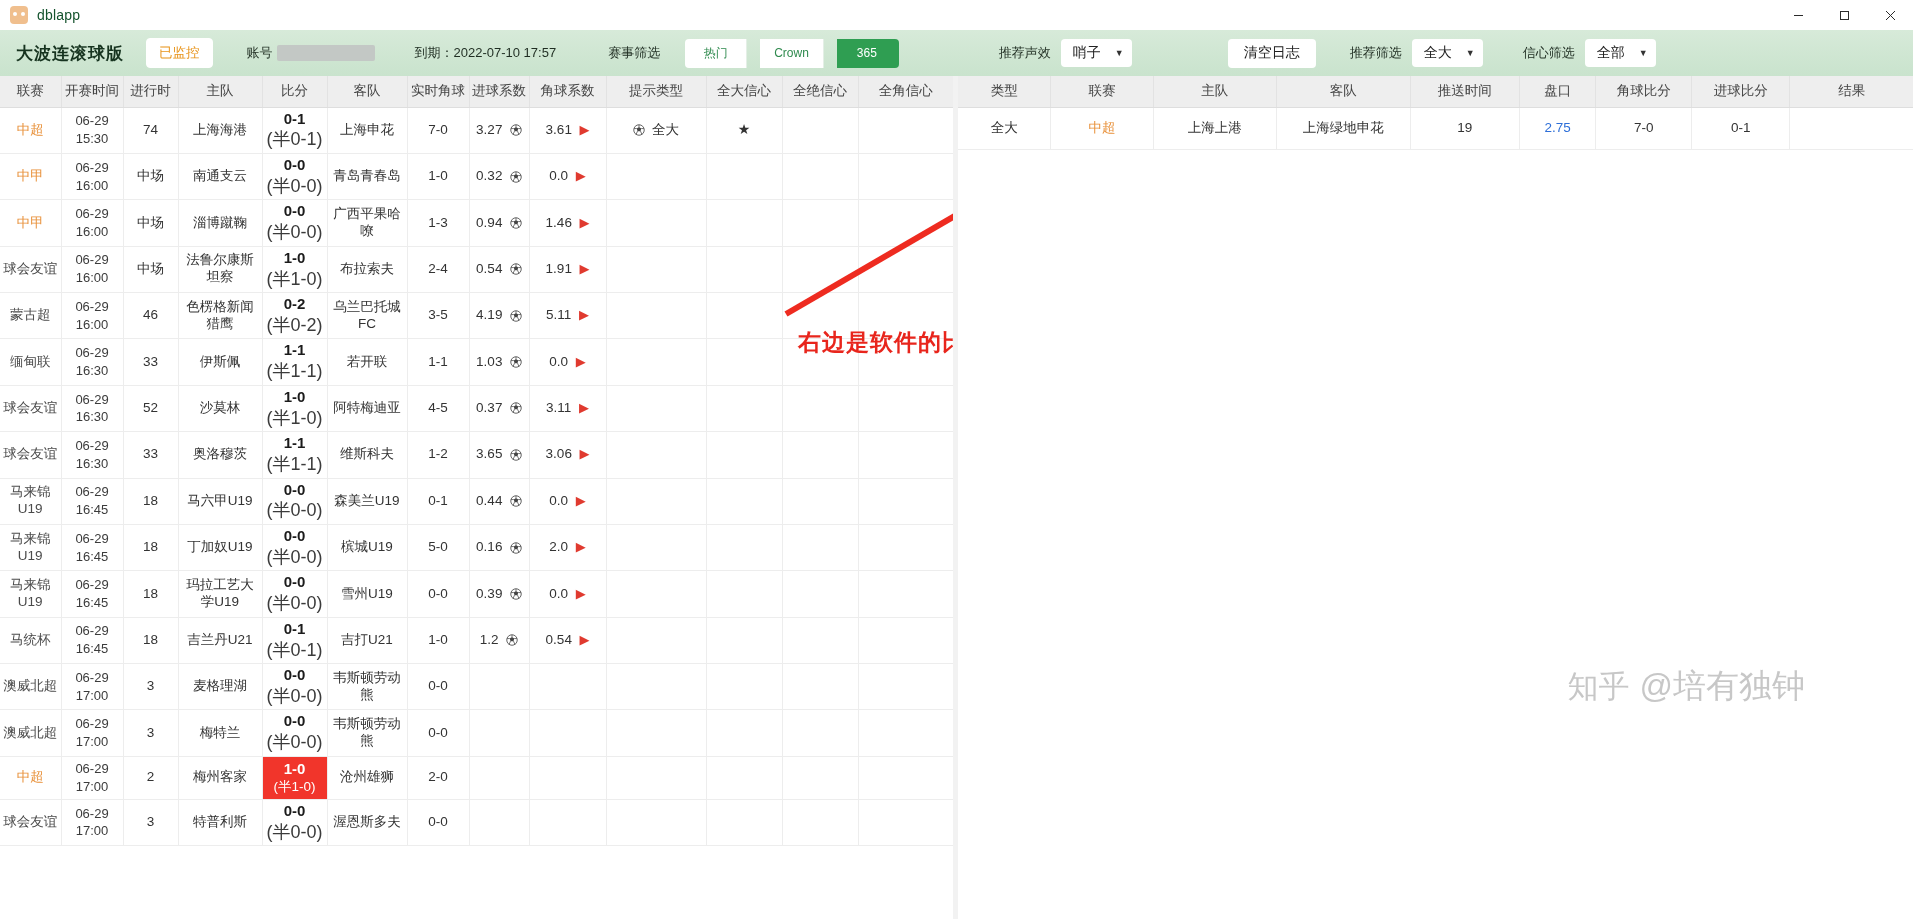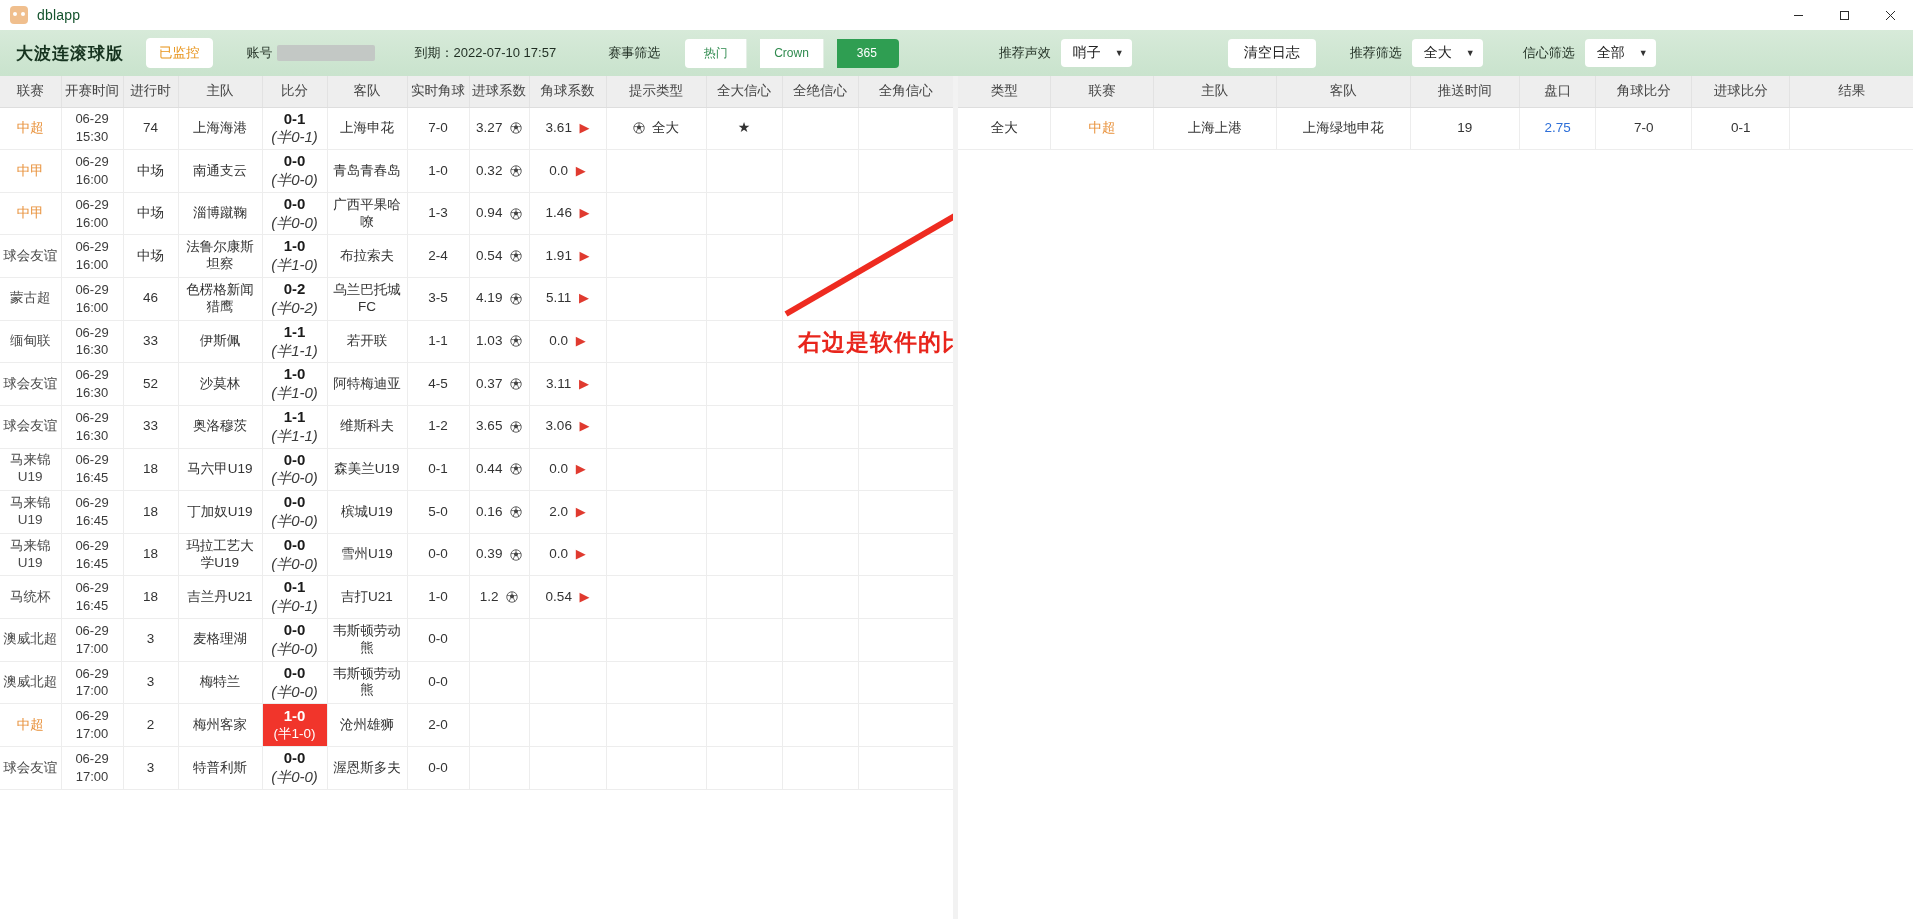--- a/index.html
+++ b/index.html
@@ -100,21 +100,21 @@
     border-right: 1px solid #ededed; border-bottom: 1px solid #ededed;
     text-align: center; font-size: 13.5px; color: #333;
     height: 42px; padding: 2px 3px; vertical-align: middle; line-height: 1.25;
   }
   table.grid td:last-child { border-right: none; }
 
   .lg { color: #e8913a; font-size: 13.5px; }
   .lg.gray { color: #4a4a4a; }
   .time2 { font-size: 13px; color: #3b3b3b; line-height: 1.35; }
   .score { font-weight: 700; font-size: 15px; color: #1b1b1b; }
-  .score .half { font-weight: 400; font-size: 15px; color: #3b3b3b; display:block;font-style:italic; }
+  .score .half { font-weight: 400; font-size: 18px; color: #3b3b3b; display:block; }
   .score-hot {
     background: #f1352b; color:#fff; display:block; margin: -2px -3px; padding: 3px 0;
     height: 42px; display:flex; flex-direction:column; align-items:center; justify-content:center;
   }
   .score-hot .half { color:#fff; }
   .ball { display:inline-block; width: 12px; height: 12px; vertical-align: middle; }
   .flag { color: #e03a2f; font-size: 13px; }
   .star { color: #333; font-size: 14px; }
   .hint-cell { display:flex; align-items:center; justify-content:center; gap:7px; }
 
@@ -590,14 +590,18 @@
             <td>上海绿地申花</td>
             <td>19</td>
             <td><span class="acc-blue">2.75</span></td>
             <td>7-0</td>
             <td>0-1</td>
             <td></td>
           </tr>
         </tbody>
     </table>
 
+    <div class="watermark">
+      <span class="wm-logo">知乎</span>
+      <span>@培有独钟</span>
+    </div>
   </div>
 </div>
 
 </body></html>

